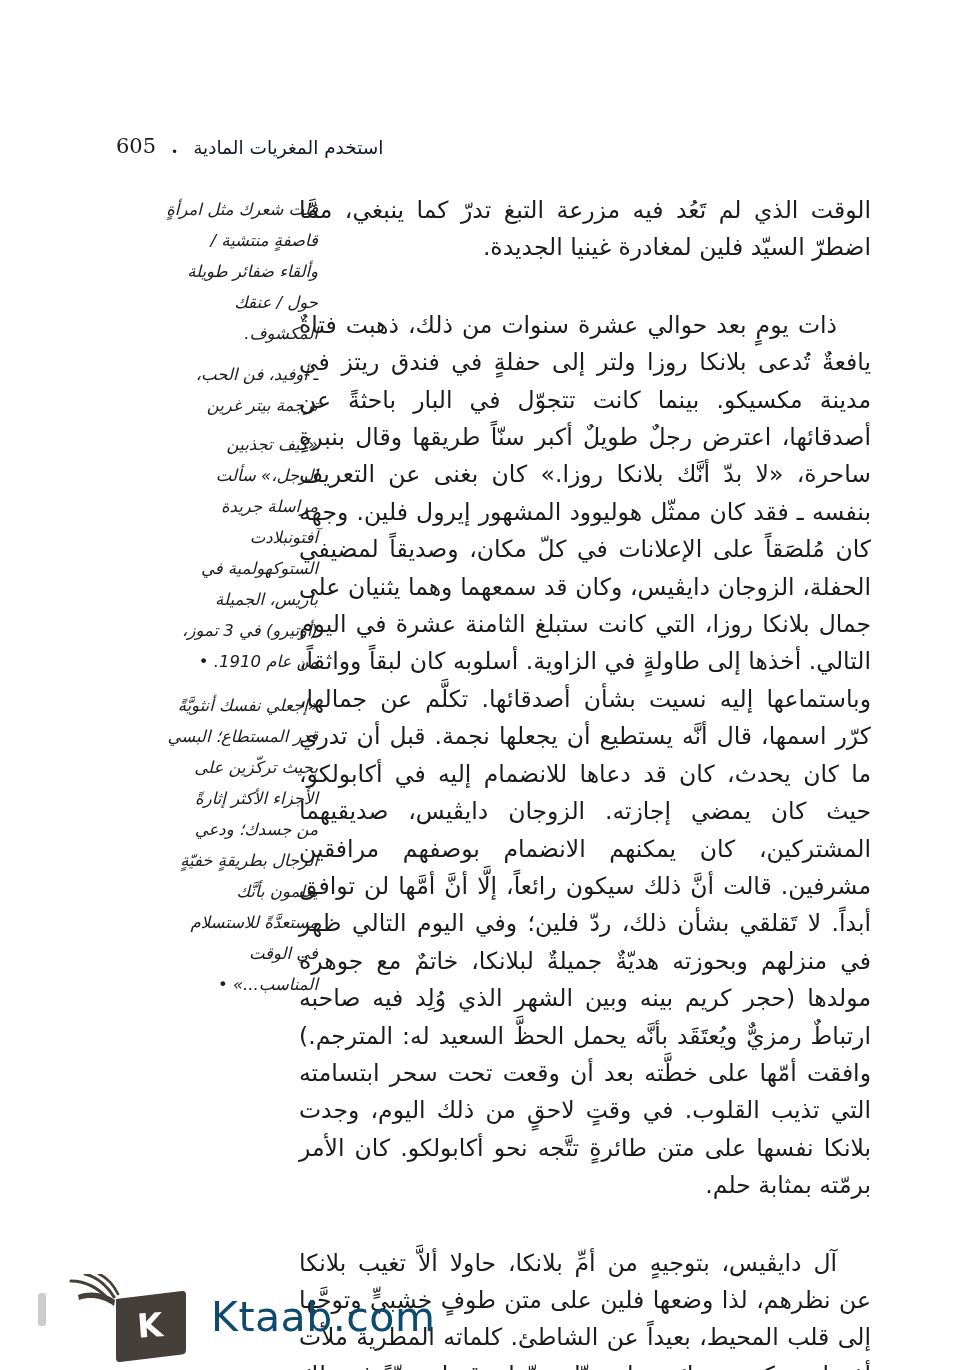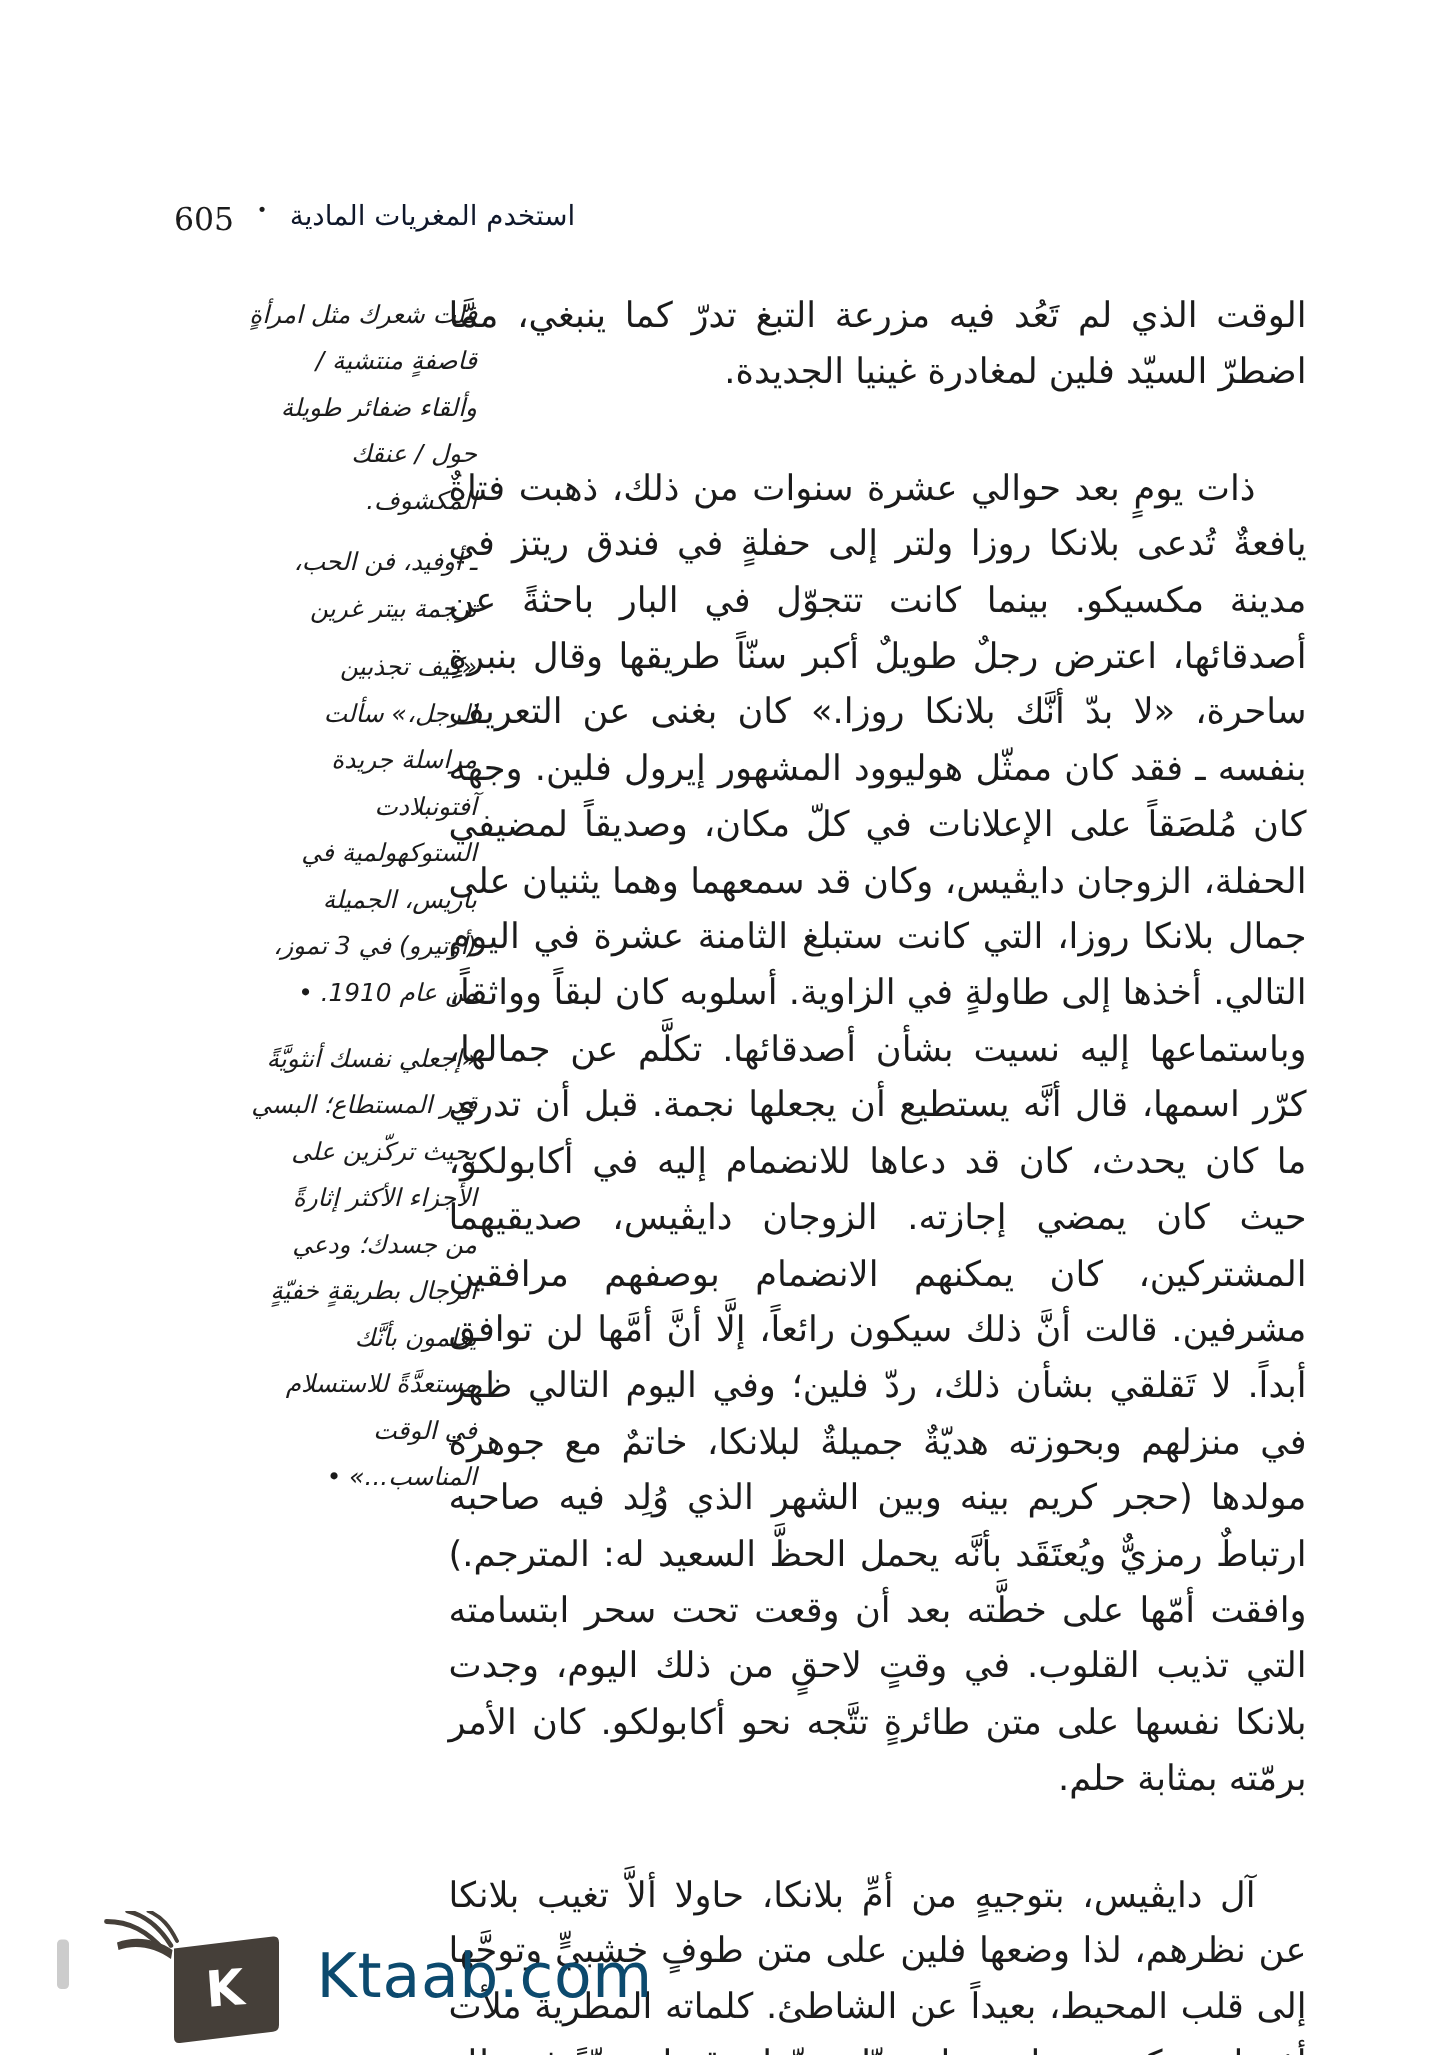--- a/index.html
+++ b/index.html
@@ -12,21 +12,21 @@
     font-family: "DejaVu Sans", sans-serif;
     color: #1b1b1b;
   }
 
   
   .header {
     position: absolute;
     top: 134px;
     left: 116px;
     display: flex;
-    align-items: flex-start;
+    align-items: flex-end;
     gap: 15px;
   }
   .header .num {
     font-family: "DejaVu Serif", serif;
     font-size: 21px;
     color: #1b1b1b;
   }
   .header .dot { font-size: 12px; line-height: 1; color: #1b1b1b; }
   .header .title {
     direction: rtl;

